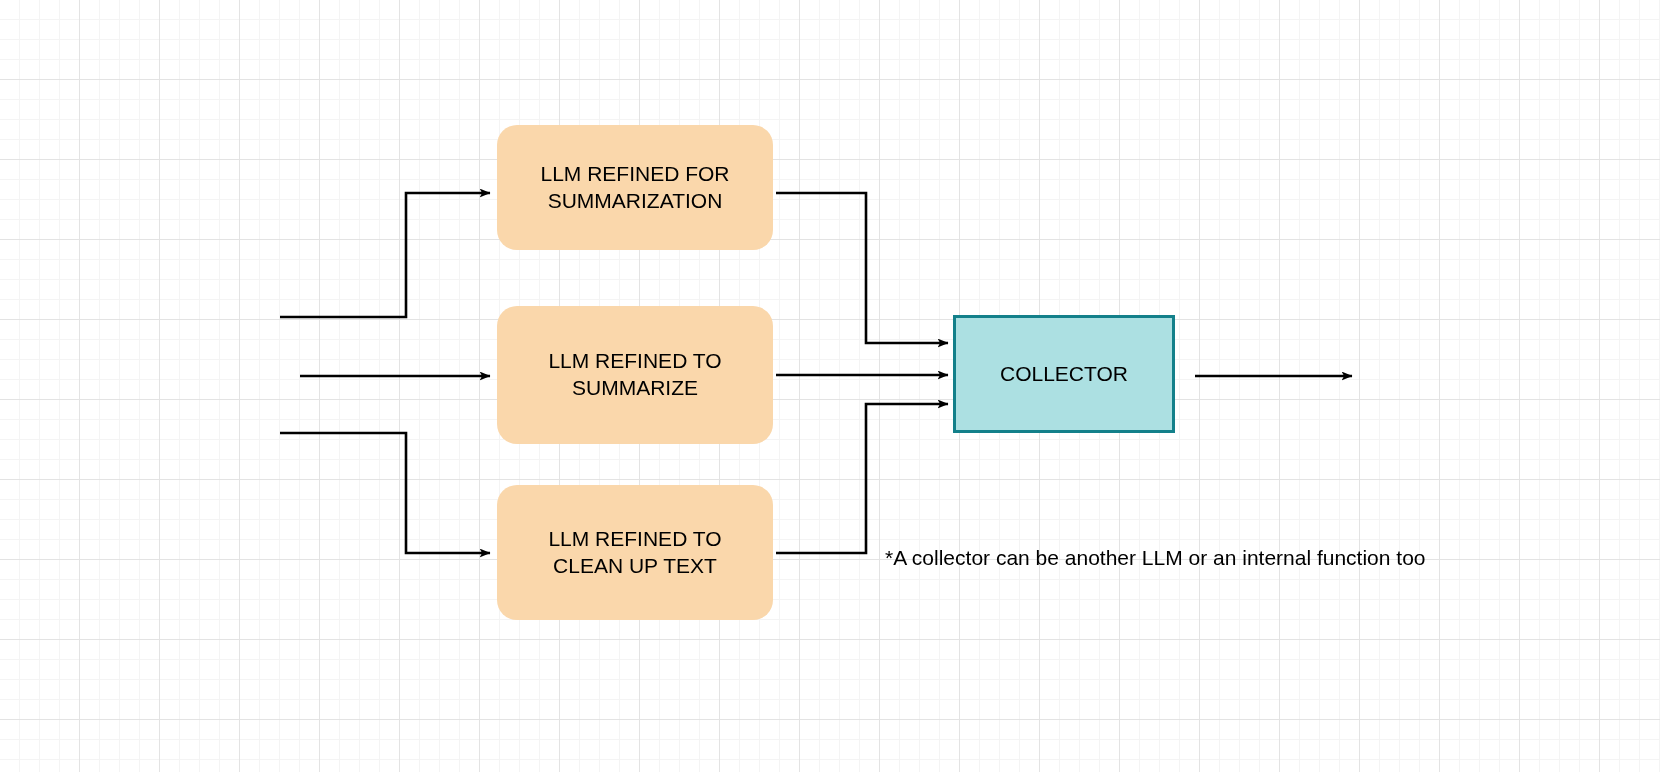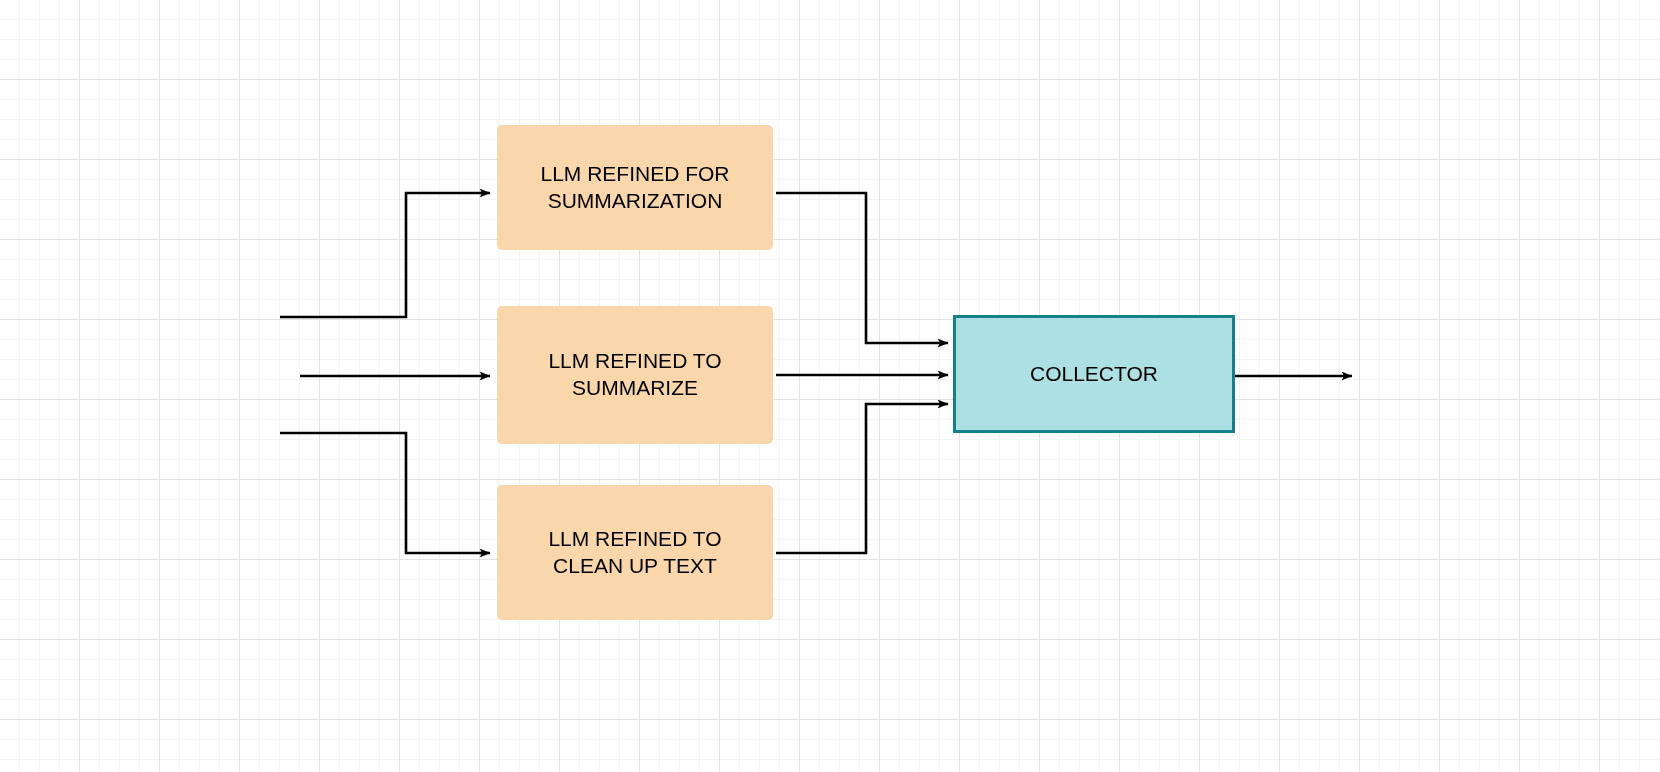--- a/index.html
+++ b/index.html
@@ -50,21 +50,21 @@
     display: block;
     line-height: 1.28;
     white-space: pre-line;
     padding: 0 10px;
   }
   .ellipse-node {
     border-radius: 50%;
     font-size: 20px;
   }
   .box-node {
-    border-radius: 5px;
+    border-radius: 20px;
     font-size: 21px;
   }
   .rect-node {
     font-size: 21px;
   }
   .note {
     position: absolute;
     font-size: 21px;
     color: #000000;
     white-space: nowrap;
@@ -109,19 +109,20 @@
   <div class="node box-node" style="left:497px; top:306px; width:276px; height:138px; background:#fad7ab;">
     <span class="node-label">LLM REFINED TO
 SUMMARIZE</span>
   </div>
 
   <div class="node box-node" style="left:497px; top:485px; width:276px; height:135px; background:#fad7ab;">
     <span class="node-label">LLM REFINED TO
 CLEAN UP TEXT</span>
   </div>
 
-  <div class="node rect-node" style="left:953px; top:315px; width:282px; height:118px; background:#ace0e2; border:3px solid #13808a;">
+  <div class="node rect-node" style="left:953px; top:315px; width:222px; height:118px; background:#ace0e2; border:3px solid #13808a;">
     <span class="node-label">COLLECTOR</span>
   </div>
 
 
+  <div class="note" style="left:885px; top:546px;">*A collector can be another LLM or an internal function too</div>
 
 </div>
 
 </body></html>

